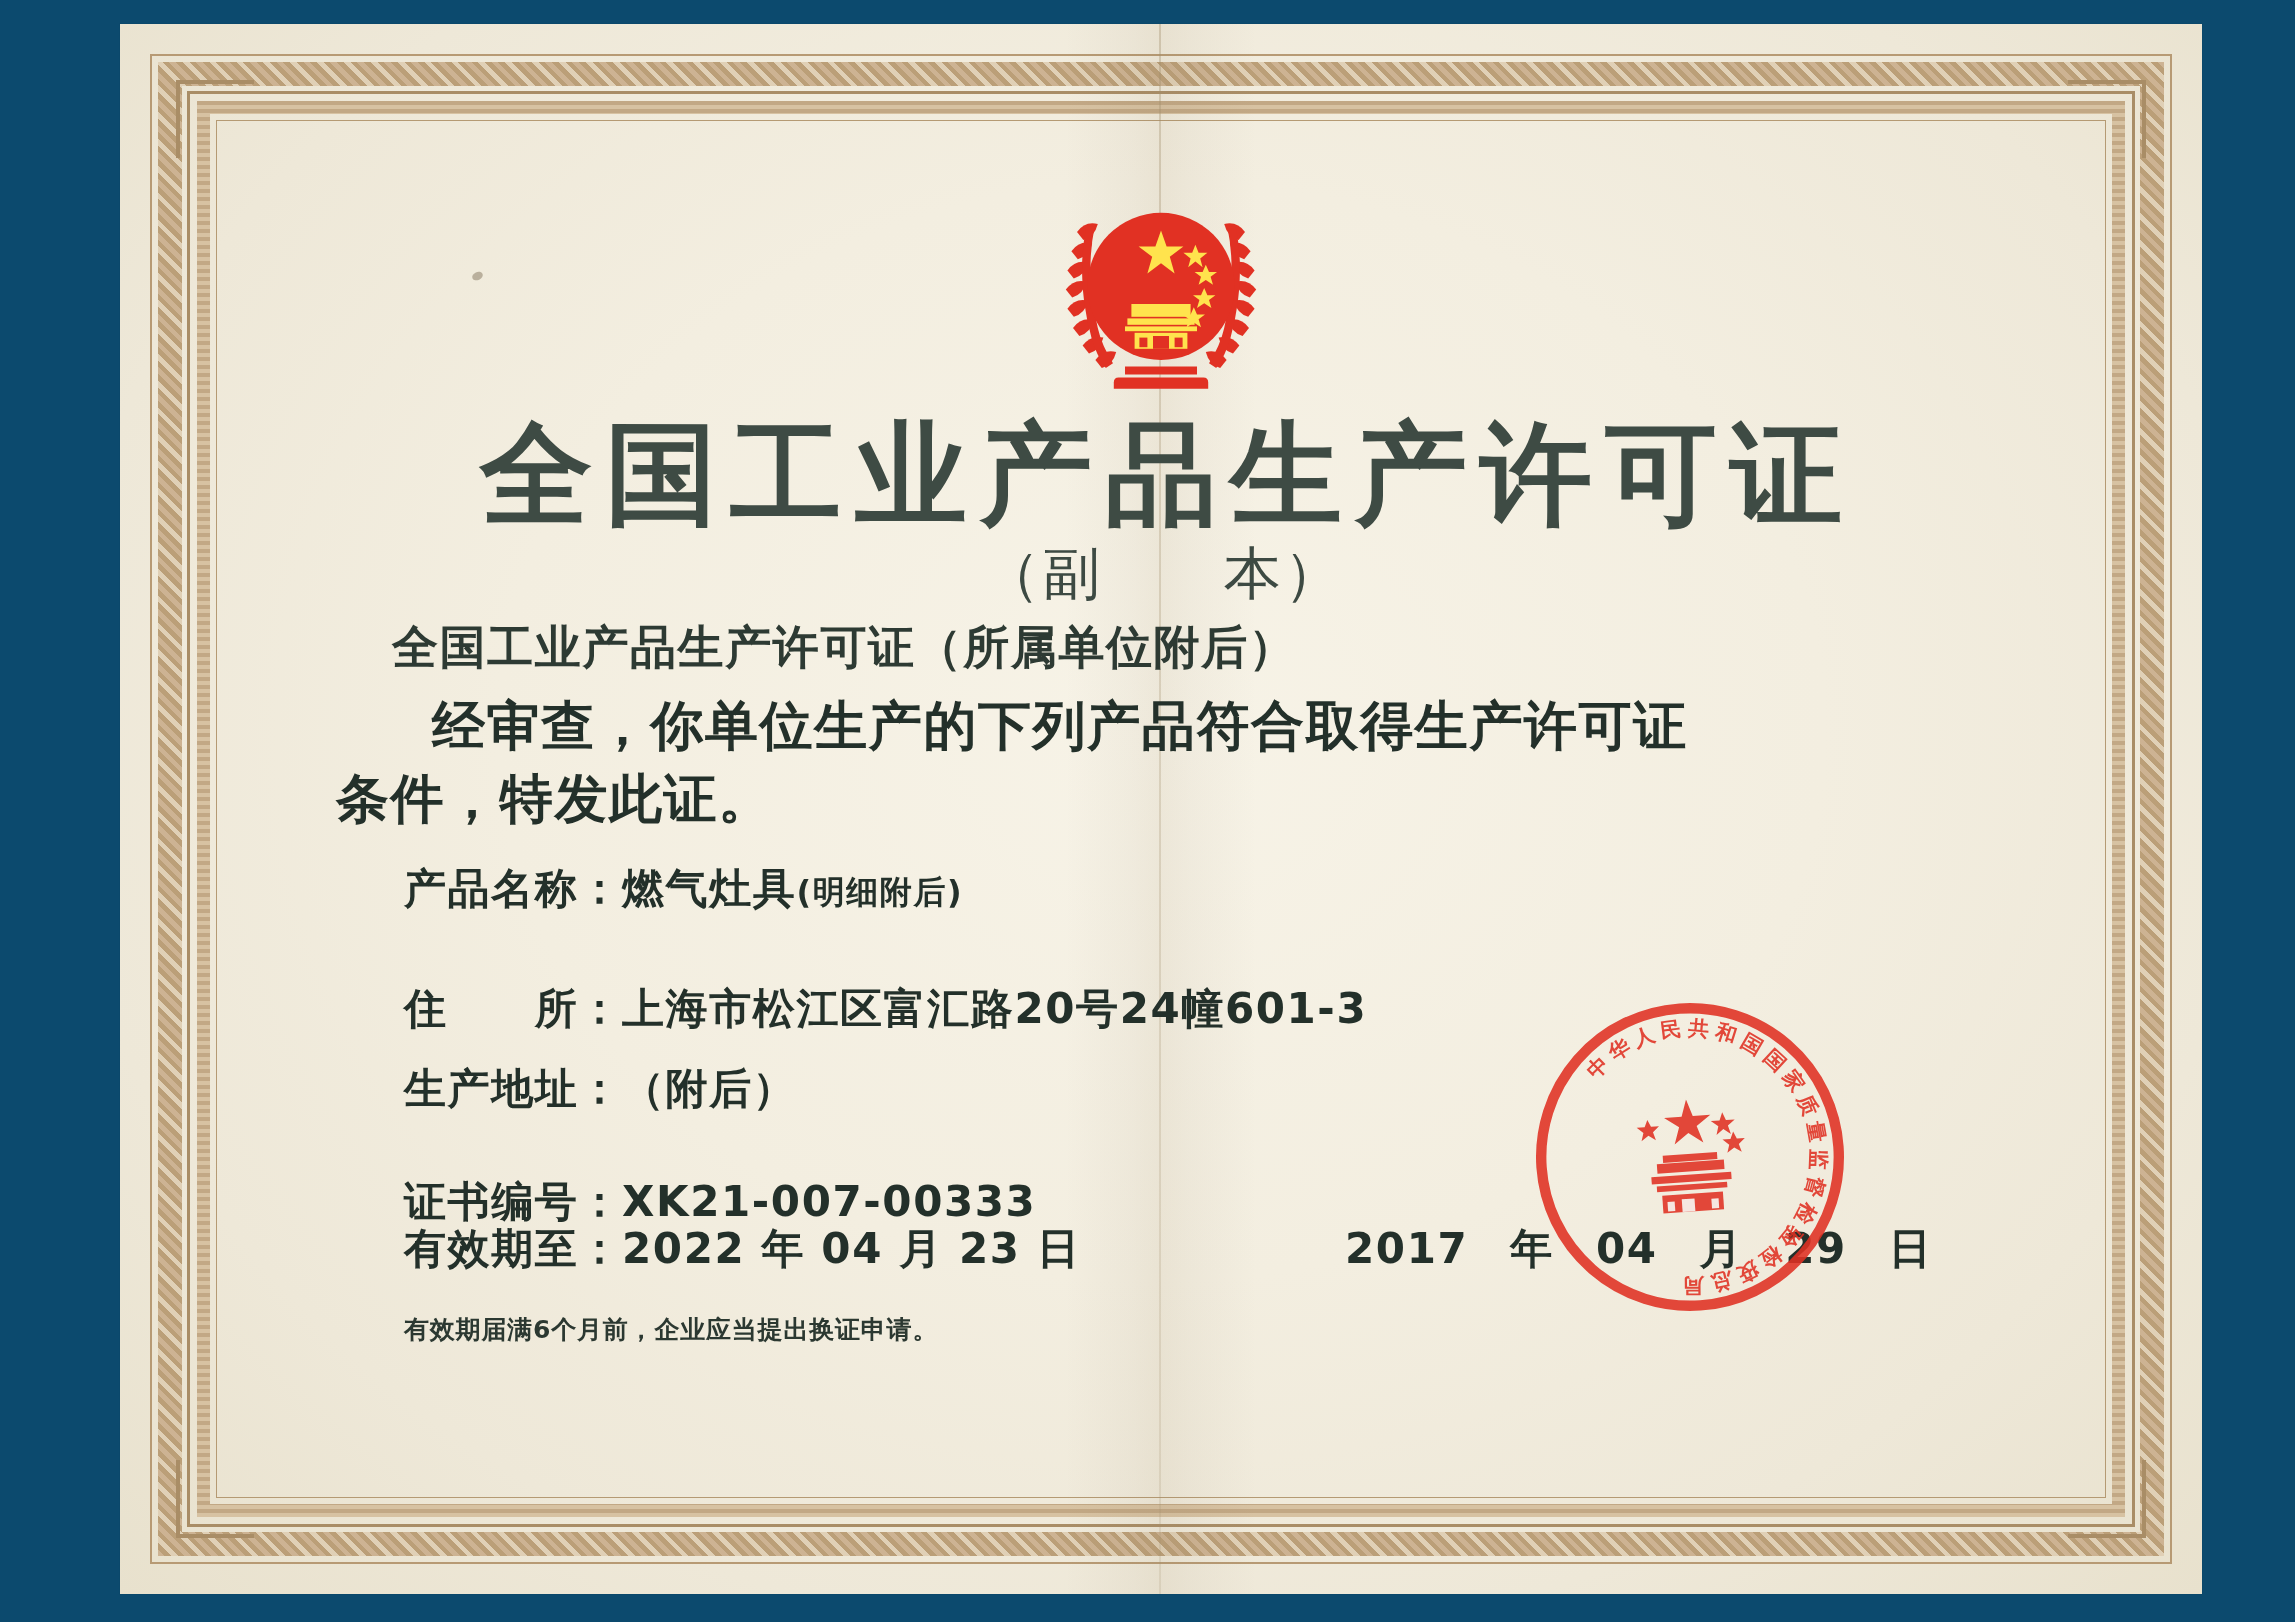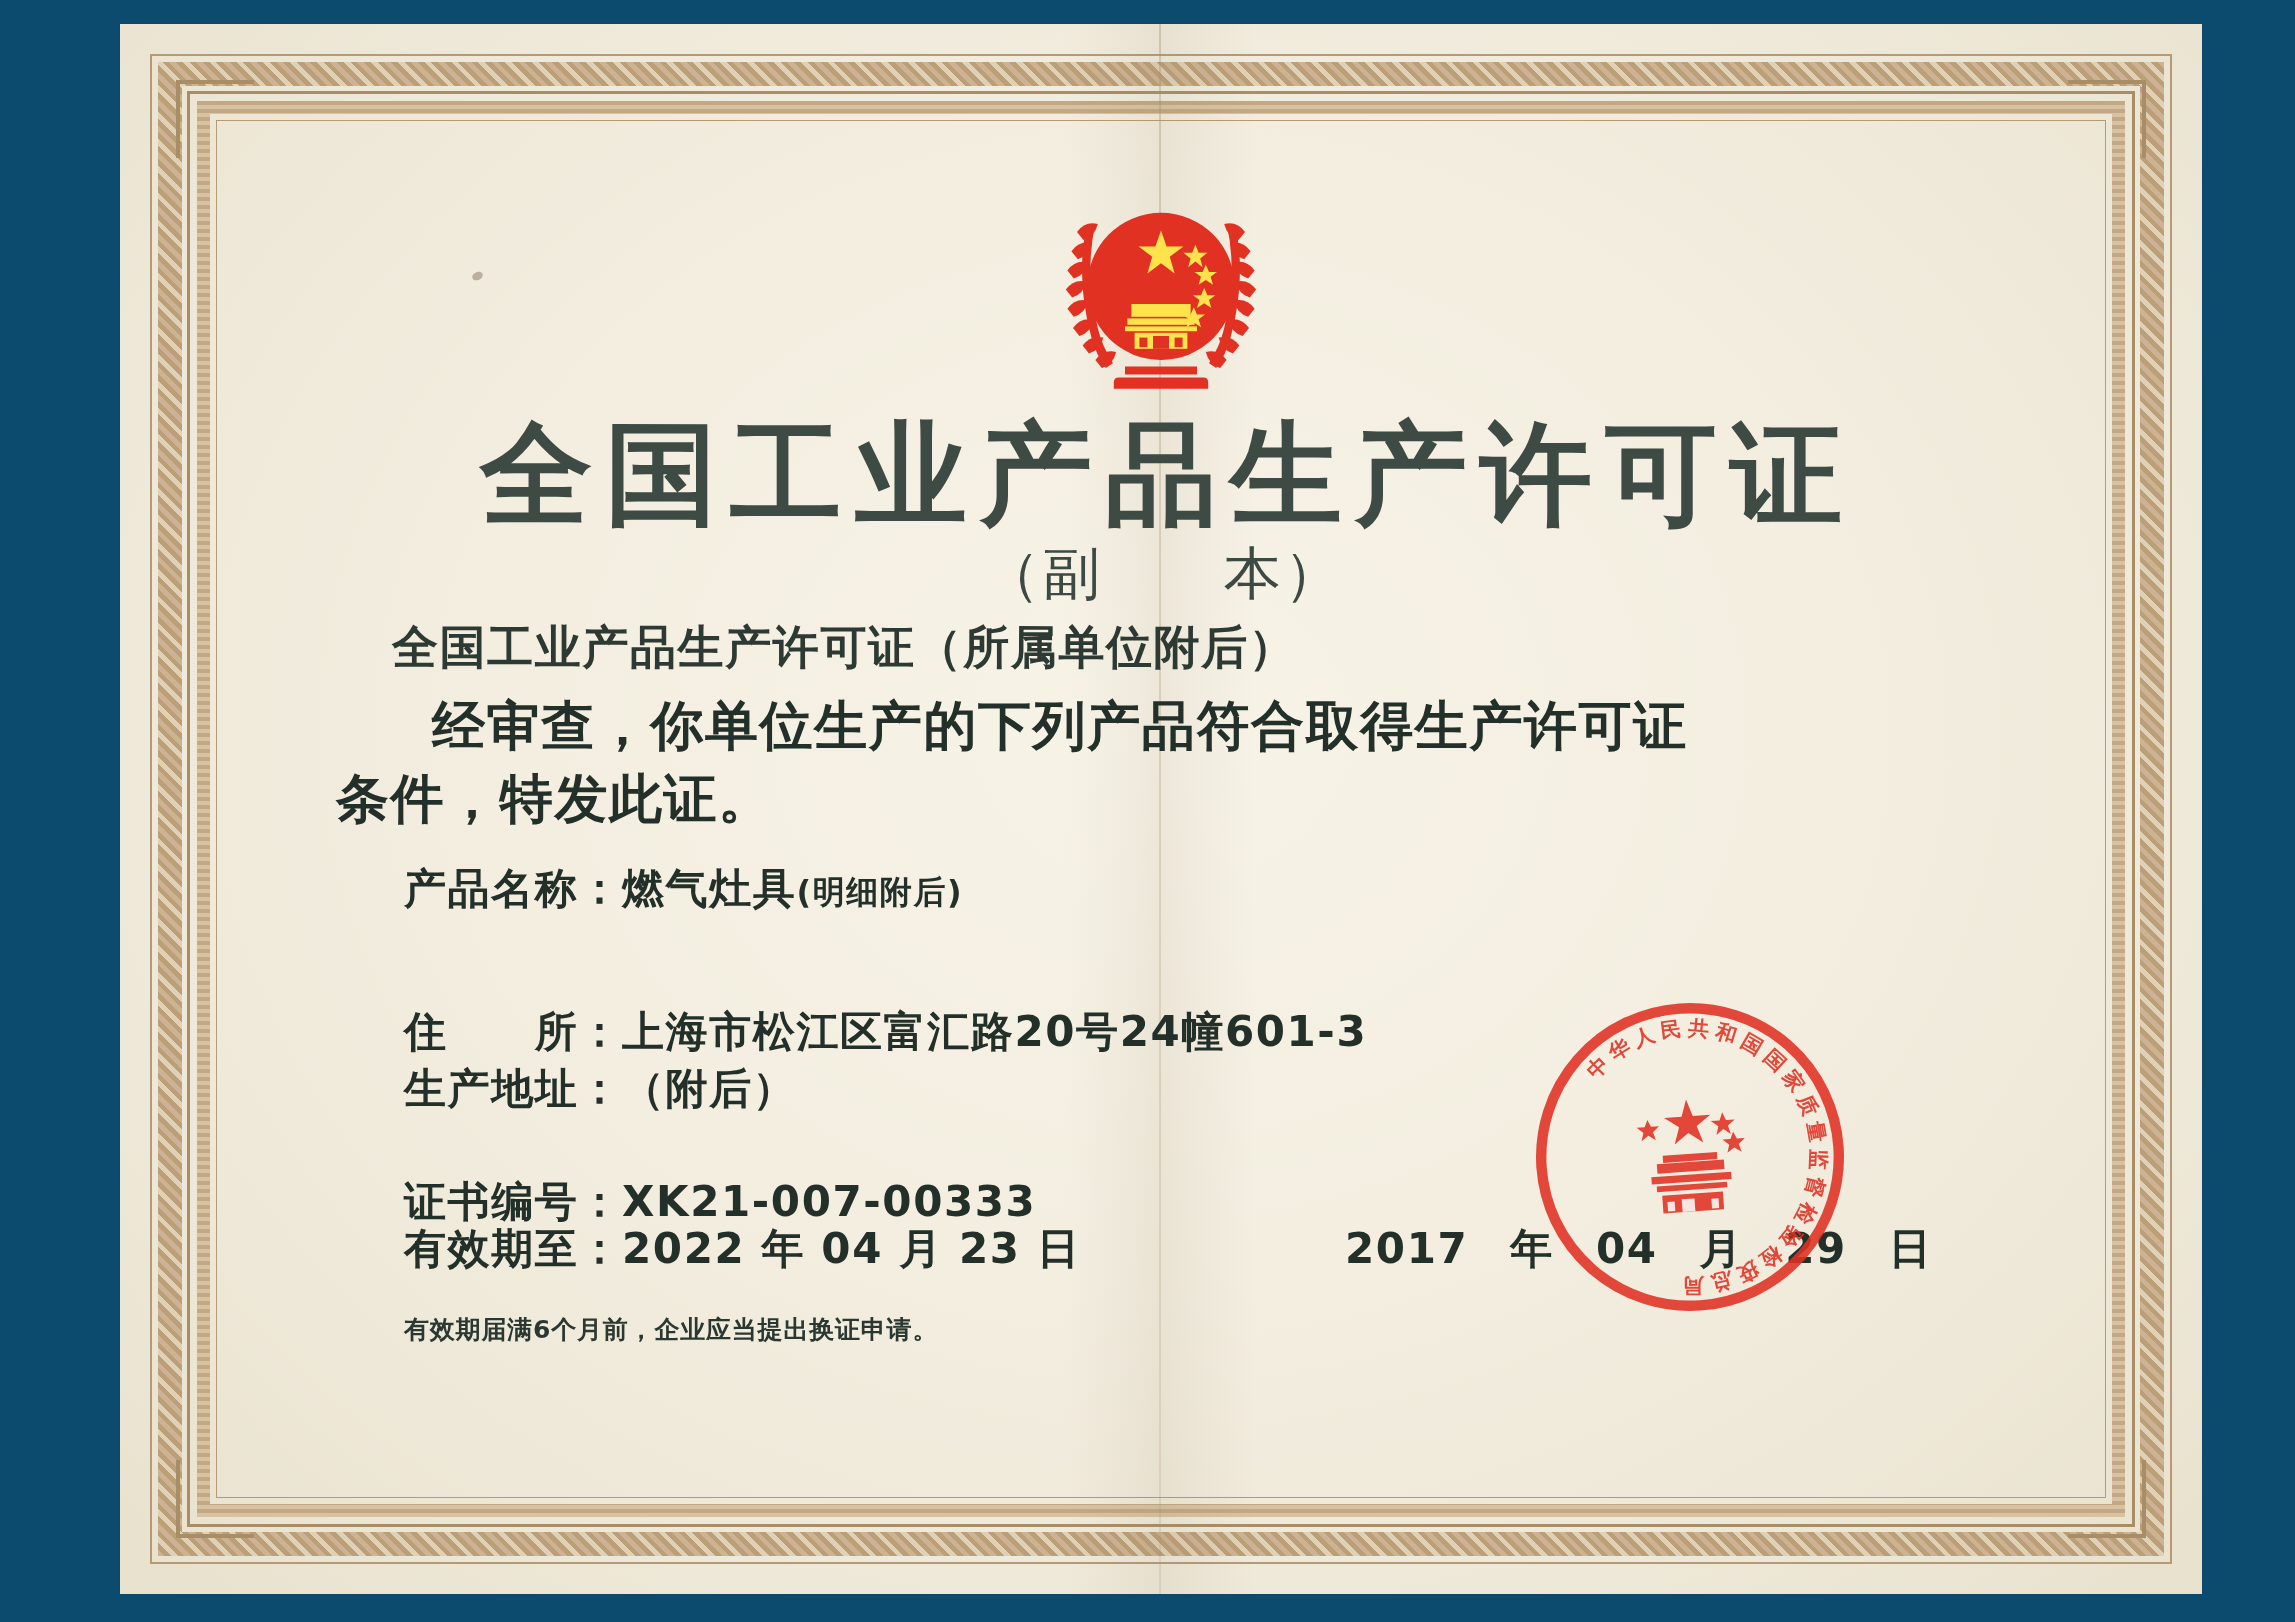--- a/index.html
+++ b/index.html
@@ -192,21 +192,21 @@
     font-weight: 700;
     color: #23302a;
     letter-spacing: 1.6px;
     white-space: nowrap;
   }
   .field .label { display: inline-block; }
   .field .value { font-weight: 700; }
   .field .small { font-size: 32px; }
 
   .f-product  { left: 172px; top: 725px; }
-  .f-address  { left: 172px; top: 845px; margin-top: 23px; }
+  .f-address  { left: 172px; top: 845px; }
   .f-factory  { left: 172px; top: 925px; }
   .f-certno   { left: 172px; top: 1005px; margin-top: 33px; }
   .f-valid    { left: 172px; top: 1085px; }
 
   .issue-date {
     position: absolute;
     left: 1113px;
     top: 1085px;
     font-size: 42px;
     font-weight: 700;

